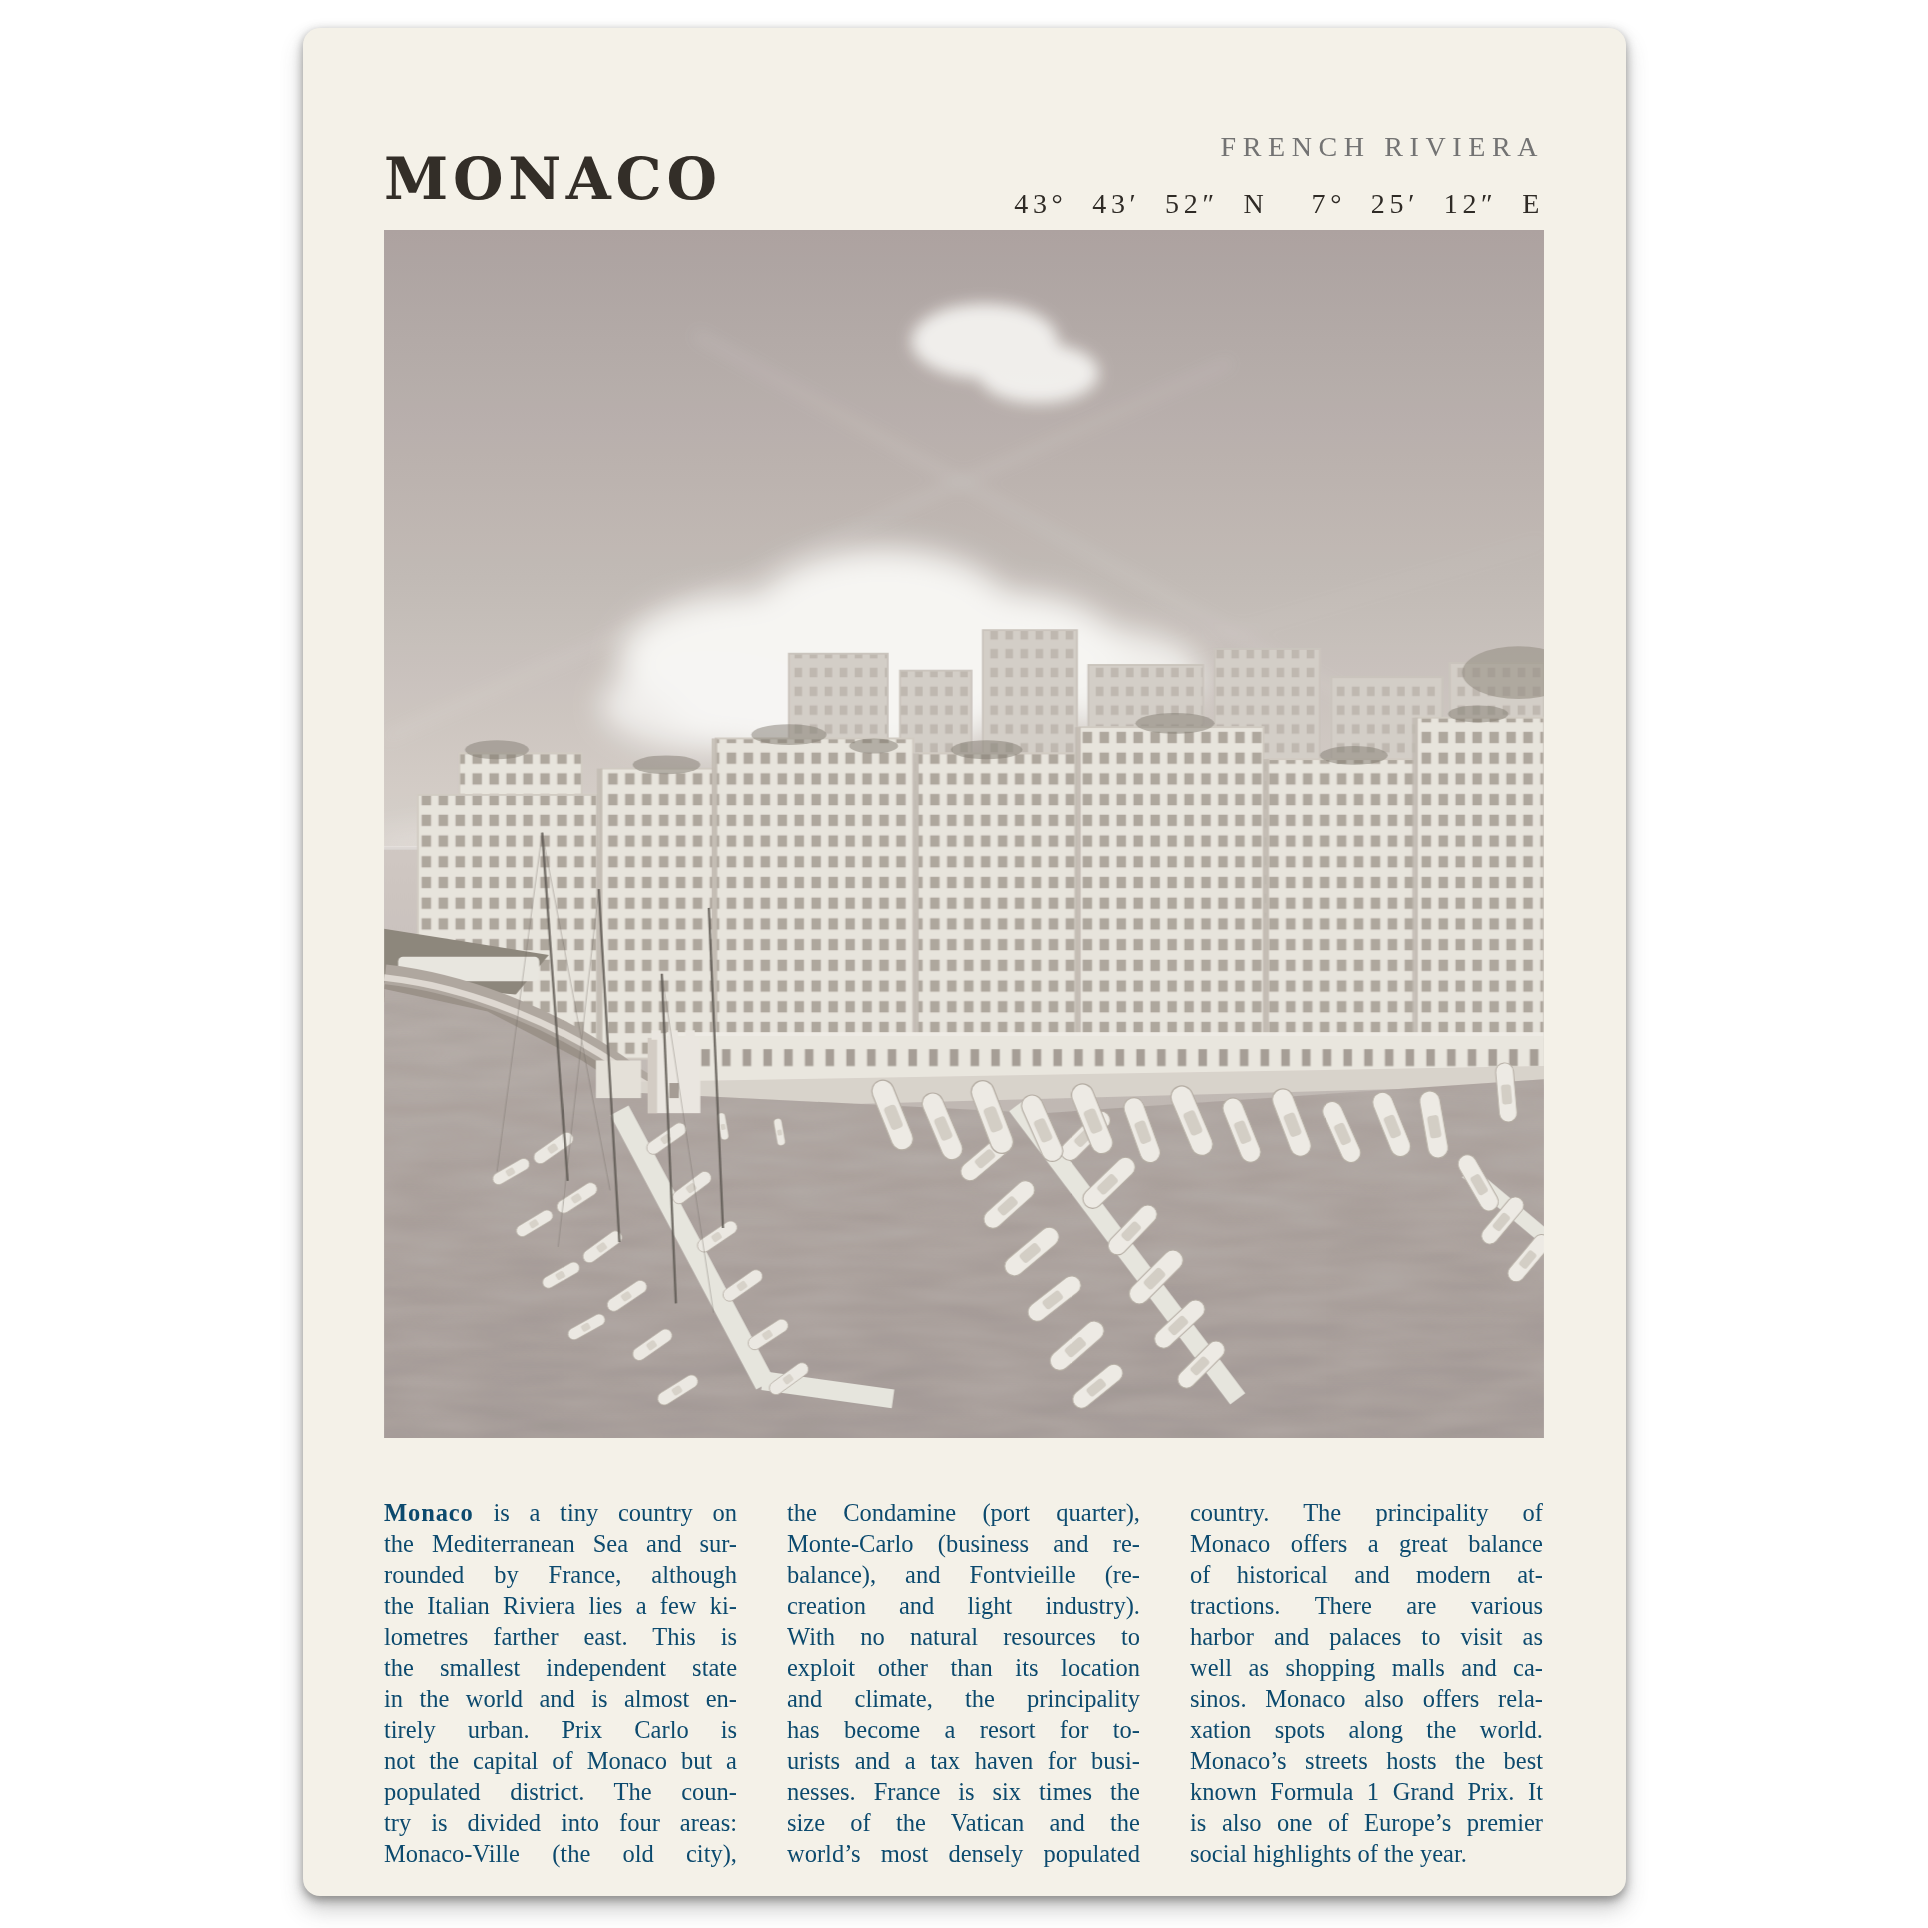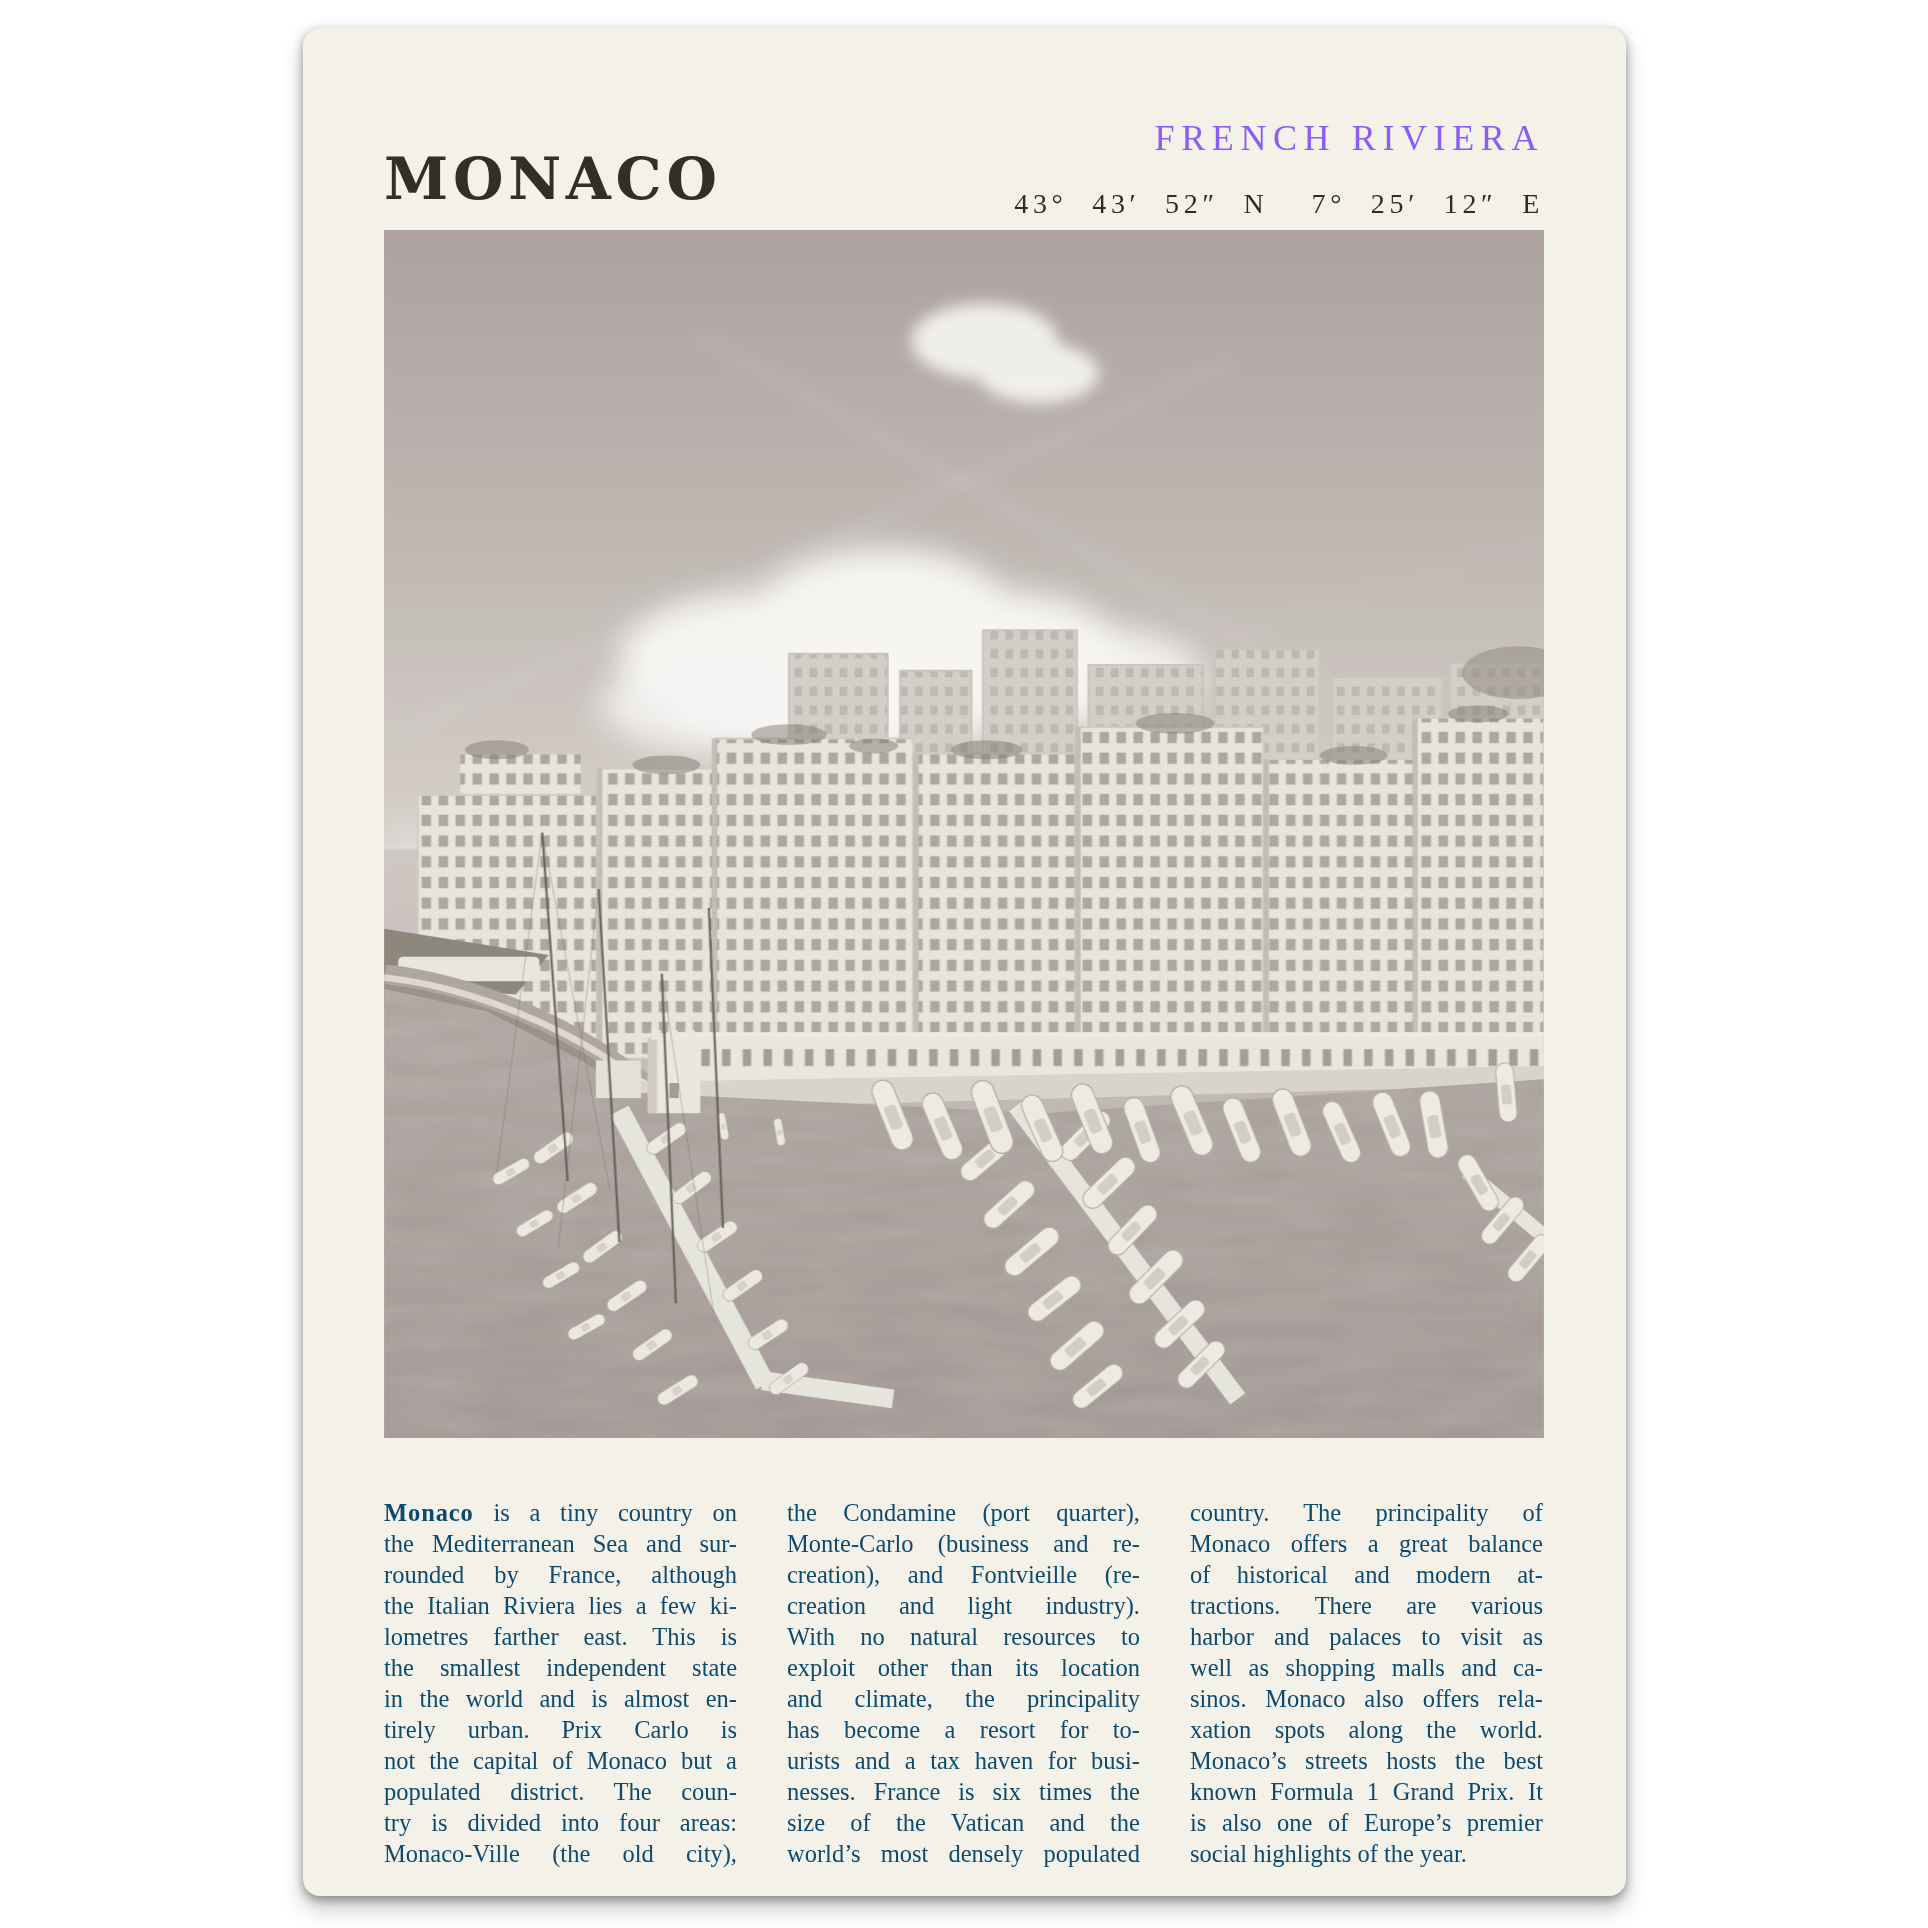--- a/index.html
+++ b/index.html
@@ -5,22 +5,22 @@
   html,body{margin:0;padding:0;background:#ffffff;}
   .page{position:relative;width:1884px;height:1928px;background:#ffffff;overflow:hidden;
         font-family:"Liberation Serif",serif;}
   .poster{position:absolute;left:303px;top:28px;width:1323px;height:1868px;
           background:#f4f1e8;border-radius:17px;
           box-shadow:0 3.8px 9.4px rgba(70,70,68,.50),0 13px 22.6px rgba(70,70,68,.28);}
   
   .title{position:absolute;left:81px;top:122px;margin:0;
          font-family:"DejaVu Serif",serif;font-weight:700;font-size:58px;
          letter-spacing:4.7px;color:#332e28;line-height:1;}
-  .region{position:absolute;right:82px;top:92px;font-size:36px;letter-spacing:6.6px;
-          color:#8b5cf6;line-height:1;white-space:nowrap;}
+  .region{position:absolute;right:82px;top:105px;font-size:28px;letter-spacing:6.6px;
+          color:#737373;line-height:1;white-space:nowrap;}
   .coords{position:absolute;right:82px;top:162px;font-size:28px;font-weight:400;
           color:#2f2b26;letter-spacing:4.7px;word-spacing:13px;line-height:1;white-space:nowrap;}
   .coord-gap{display:inline-block;width:43px;}
   
   .photo{position:absolute;left:81px;top:202px;width:1160px;height:1208px;margin:0;
          overflow:hidden;background:#c5bdb9;}
   .photo svg{display:block;width:100%;height:100%;}
   
   .body-text{position:absolute;left:81px;top:1469px;width:1160px;display:flex;gap:50px;
              color:#0c4a6e;}
@@ -293,21 +293,21 @@
           <div class="line">in the world and is almost en-</div>
           <div class="line">tirely urban. Prix Carlo is</div>
           <div class="line">not the capital of Monaco but a</div>
           <div class="line">populated district. The coun-</div>
           <div class="line">try is divided into four areas:</div>
           <div class="line">Monaco-Ville (the old city),</div>
         </div>
       <div class="col">
           <div class="line">the Condamine (port quarter),</div>
           <div class="line">Monte-Carlo (business and re-</div>
-          <div class="line">creation), and Fontvieille (re-</div>
+          <div class="line">balance), and Fontvieille (re-</div>
           <div class="line">creation and light industry).</div>
           <div class="line">With no natural resources to</div>
           <div class="line">exploit other than its location</div>
           <div class="line">and climate, the principality</div>
           <div class="line">has become a resort for to-</div>
           <div class="line">urists and a tax haven for busi-</div>
           <div class="line">nesses. France is six times the</div>
           <div class="line">size of the Vatican and the</div>
           <div class="line">world’s most densely populated</div>
         </div>

